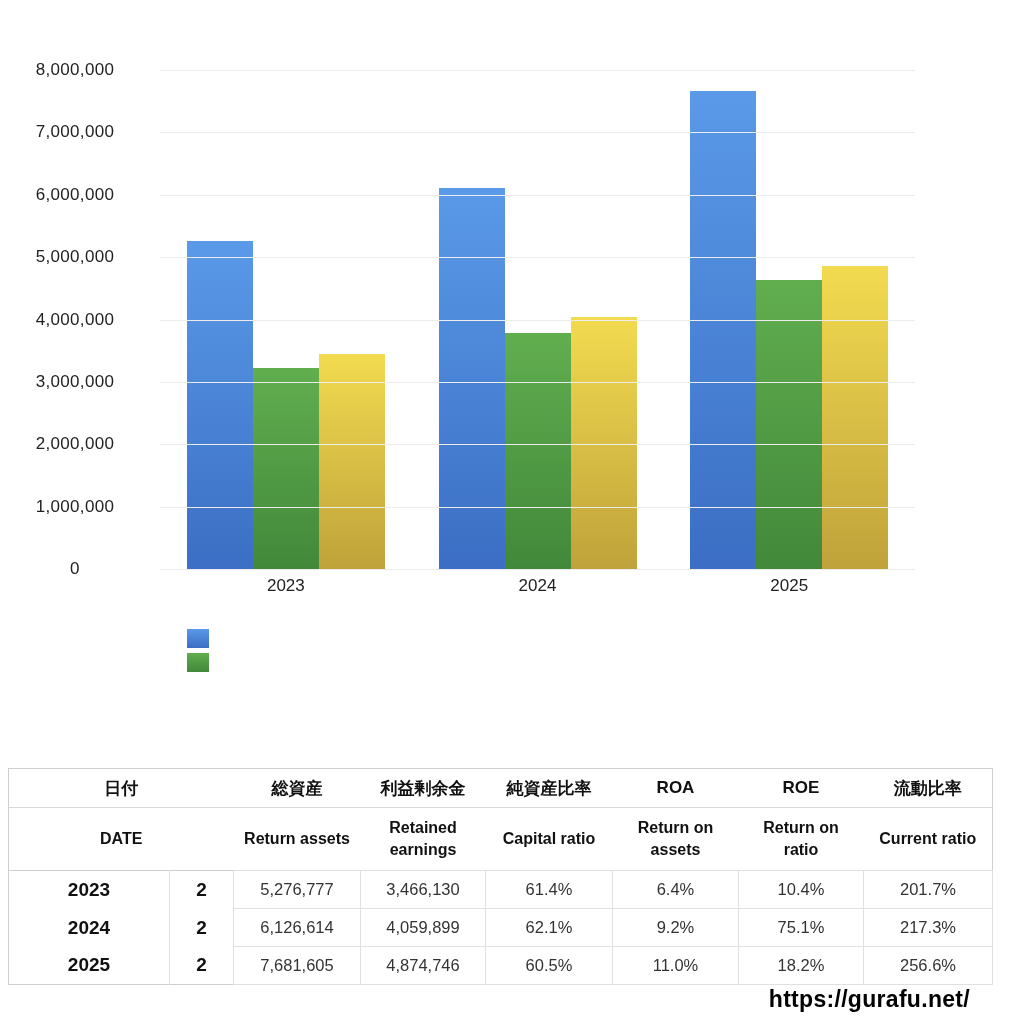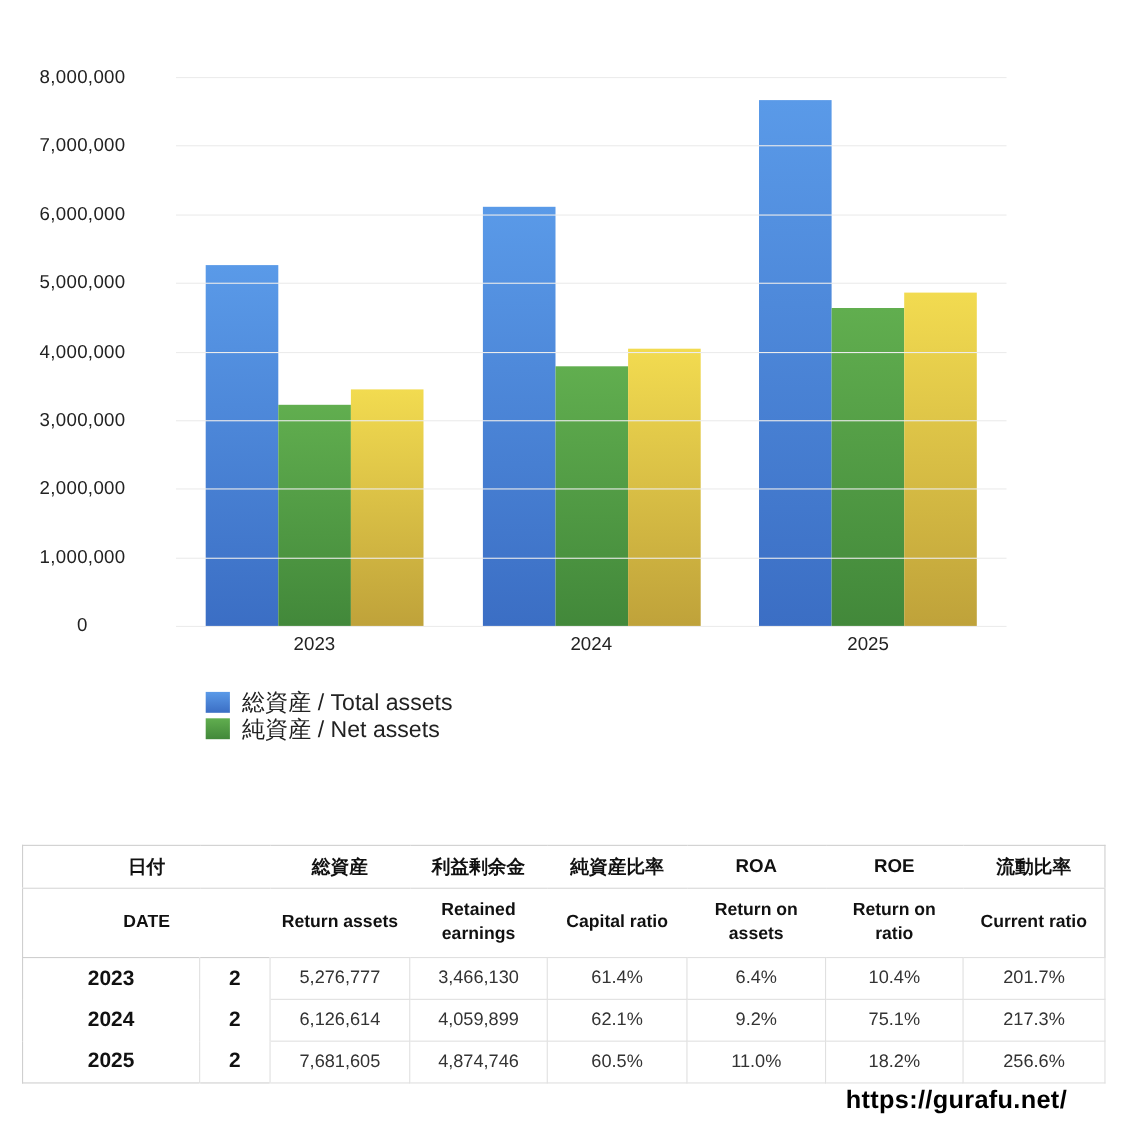--- a/index.html
+++ b/index.html
@@ -20,21 +20,21 @@
   #x-labels { position:absolute; top:576px; left:160px; width:755px; display:flex; }
   .x-tick { flex:1; text-align:center; font-size:17px; color:#222; }
 
   
   #legend { position:absolute; top:626px; left:187px; }
   .legend-row { display:flex; align-items:center; height:24.5px; }
   .legend-swatch { width:22px; height:19px; margin-right:11px; flex:0 0 auto; }
   .legend-label { font-size:21px; color:#222; white-space:nowrap; }
 
   
-  #data-table { position:absolute; top:768px; left:20px; width:984px;
+  #data-table { position:absolute; top:768px; left:8px; width:984px;
                 border-collapse:collapse; table-layout:fixed;
                 border:1px solid #cfcfcf; }
   #data-table td { text-align:center; vertical-align:middle; }
   tr.hdr-jp { height:39px; border-bottom:1px solid #d8d8d8; }
   tr.hdr-jp td { font-weight:bold; font-size:17px; color:#111; }
   tr.hdr-en { height:63px; border-bottom:1px solid #cfcfcf; }
   tr.hdr-en td { font-weight:bold; font-size:16px; color:#111; line-height:1.35; padding:0 6px; }
   tr.data-row { height:38px; }
   td.cell-year { font-weight:bold; font-size:19px; color:#111; border-right:1px solid #e0e0e0; }
   td.cell-month { font-weight:bold; font-size:19px; color:#111; border-right:1px solid #e0e0e0; }
@@ -90,25 +90,23 @@
     </div>
   <div id="x-labels">
       <div class="x-tick">2023</div>
       <div class="x-tick">2024</div>
       <div class="x-tick">2025</div>
     </div>
 
   <div id="legend">
       <div class="legend-row">
         <div class="legend-swatch" style="background: linear-gradient(rgb(90, 154, 232), rgb(59, 110, 196));"></div>
-        <div class="legend-label">総資産 / Total assets</div>
       </div>
       <div class="legend-row">
         <div class="legend-swatch" style="background: linear-gradient(rgb(97, 174, 79), rgb(66, 136, 58));"></div>
-        <div class="legend-label">純資産 / Net assets</div>
       </div>
     </div>
 
   <table id="data-table">
     <colgroup>
       <col style="width:161px">
         <col style="width:64px">
         <col style="width:127px">
       <col style="width:125px">
         <col style="width:127px">

